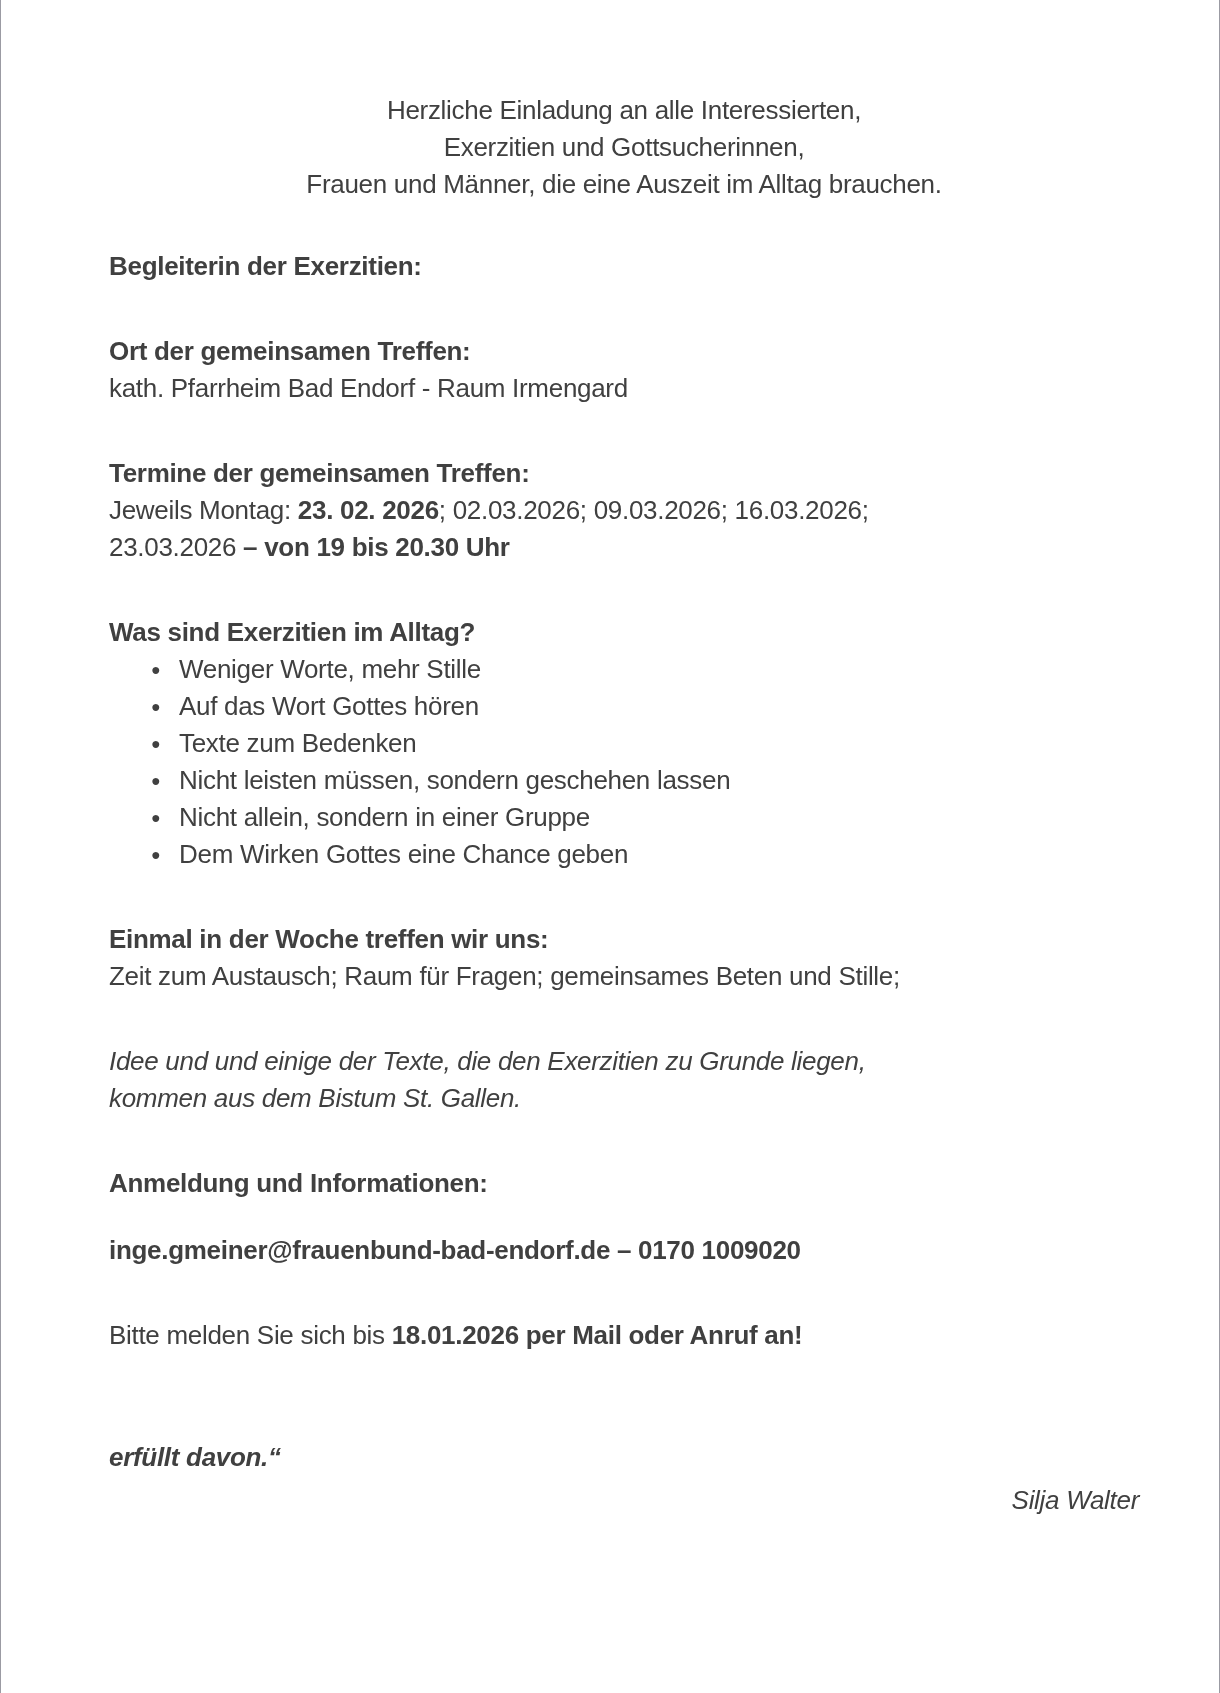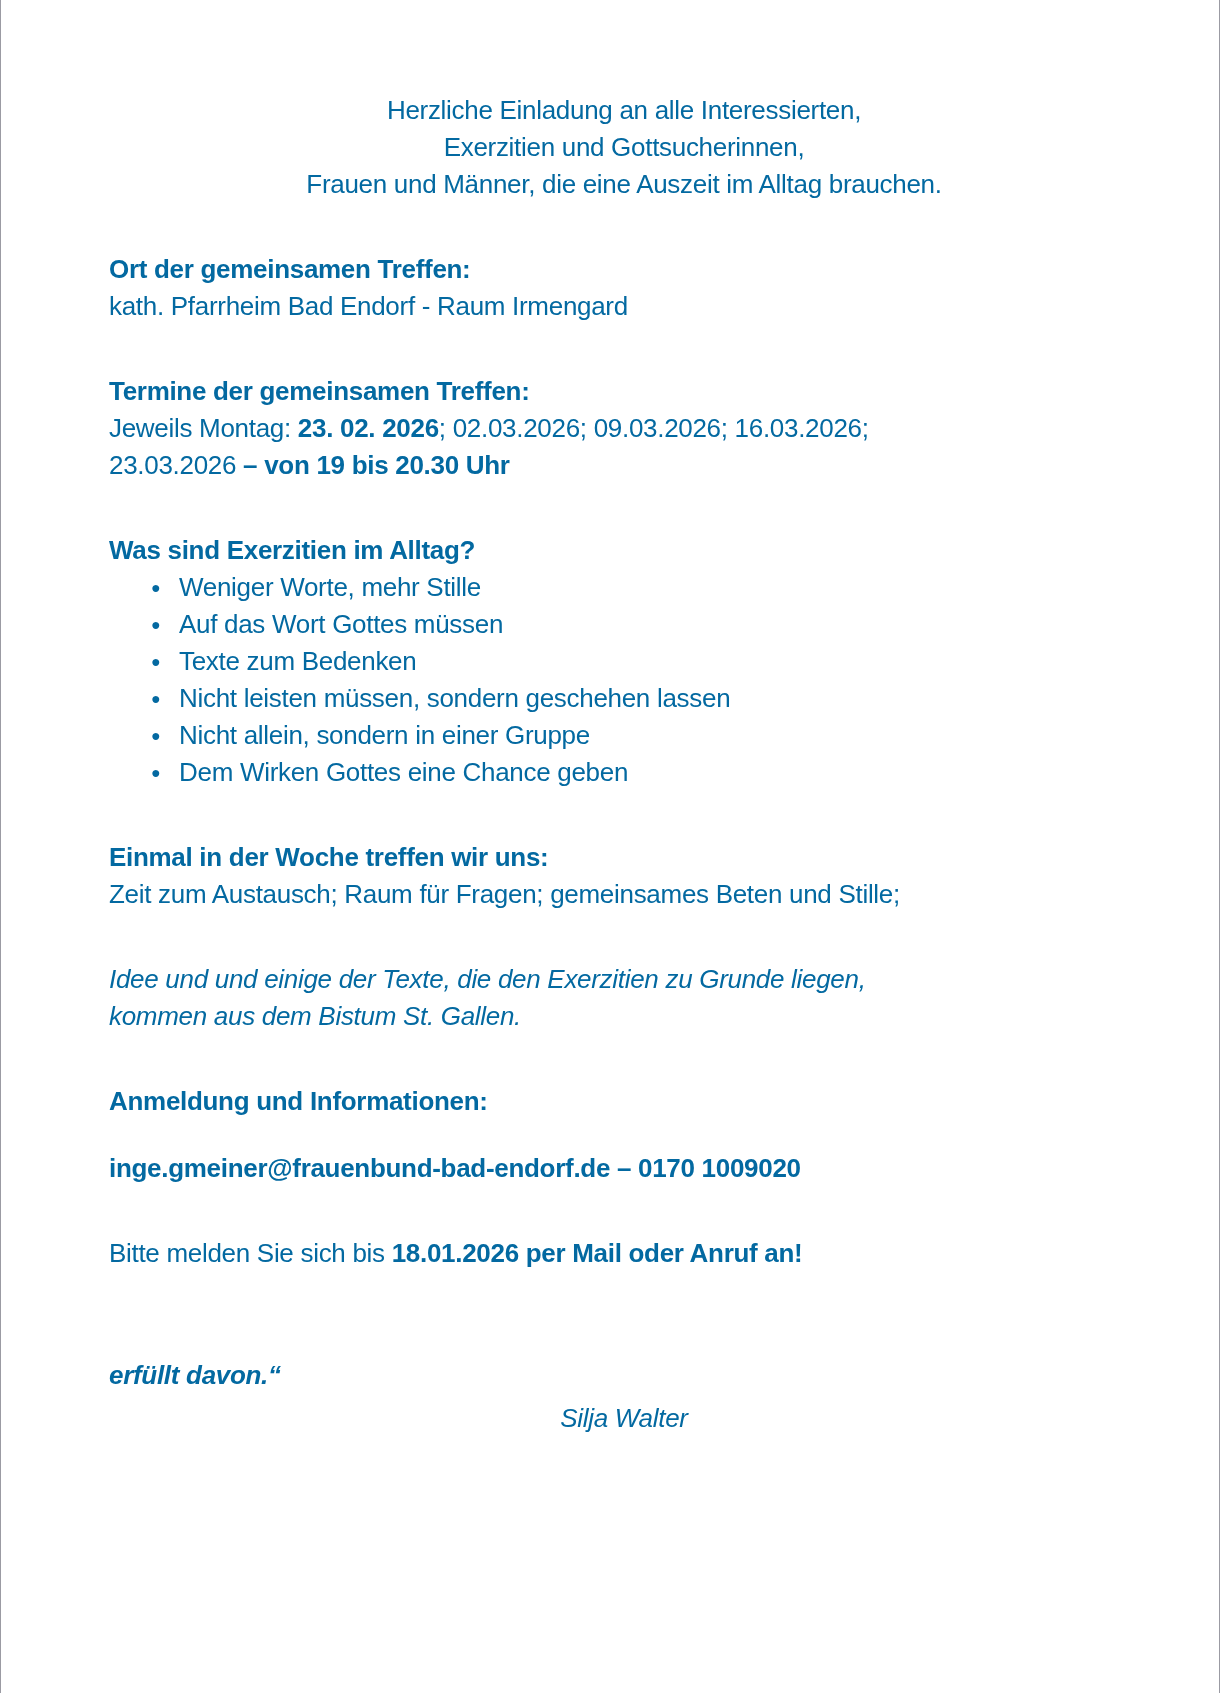--- a/index.html
+++ b/index.html
@@ -9,70 +9,71 @@
     height: 1693px;
     box-sizing: border-box;
     background: #ffffff;
     border-left: 1px solid #9b9ba3;
     border-right: 1px solid #9b9ba3;
     padding: 92px 80px 0 108px;
     font-family: "Liberation Sans", sans-serif;
     font-size: 26px;
     line-height: 37px;
     letter-spacing: -0.3px;
-    color: #0369a1;
+    color: #404040;
   }
   p, h1, h2, ul { margin: 0; padding: 0; }
   .header { text-align: center; margin-bottom: 45px; }
   .sec { margin-bottom: 48px; }
   .b { font-weight: bold; margin-top: 30px; }
   .i { font-style: italic; }
   .heading { font-weight: bold; }
   ul.bullets { list-style: none; margin: 0 0 48px 0; padding: 0; }
   ul.bullets li { position: relative; padding-left: 70px; }
   ul.bullets li::before {
     content: "●";
     position: absolute;
     left: 42px;
     top: 0;
     font-size: 16px;
     line-height: 37px;
   }
   .quote { font-weight: bold; font-style: italic; margin-bottom: 6px; }
-  .attribution { text-align: center; font-style: italic; }
+  .attribution { text-align: right; font-style: italic; }
 </style>
 </head>
 <body>
 
 <div class="page">
 
   <div class="header">
     <div>Herzliche Einladung an alle Interessierten,</div>
     <div>Exerzitien und Gottsucherinnen,</div>
     <div>Frauen und Männer, die eine Auszeit im Alltag brauchen.</div>
   </div>
 
   <div class="sec">
+    <p class="heading">Begleiterin der Exerzitien:</p>
   </div>
 
   <div class="sec">
     <p class="heading">Ort der gemeinsamen Treffen:</p>
     <p>kath. Pfarrheim Bad Endorf - Raum Irmengard</p>
   </div>
 
   <div class="sec">
     <p class="heading">Termine der gemeinsamen Treffen:</p>
     <p><span>Jeweils Montag: </span><span class="b">23. 02. 2026</span><span>; 02.03.2026; 09.03.2026; 16.03.2026;</span><br><span>23.03.2026 </span><span class="b">– von 19 bis 20.30 Uhr</span></p>
   </div>
 
   <div>
     <p class="heading">Was sind Exerzitien im Alltag?</p>
     <ul class="bullets">
       <li>Weniger Worte, mehr Stille</li>
-      <li>Auf das Wort Gottes müssen</li>
+      <li>Auf das Wort Gottes hören</li>
       <li>Texte zum Bedenken</li>
       <li>Nicht leisten müssen, sondern geschehen lassen</li>
       <li>Nicht allein, sondern in einer Gruppe</li>
       <li>Dem Wirken Gottes eine Chance geben</li>
     </ul>
   </div>
 
   <div class="sec">
     <p class="heading">Einmal in der Woche treffen wir uns:</p>
     <p><span>Zeit zum Austausch; Raum für Fragen; gemeinsames Beten und Stille;</span><br></p>

